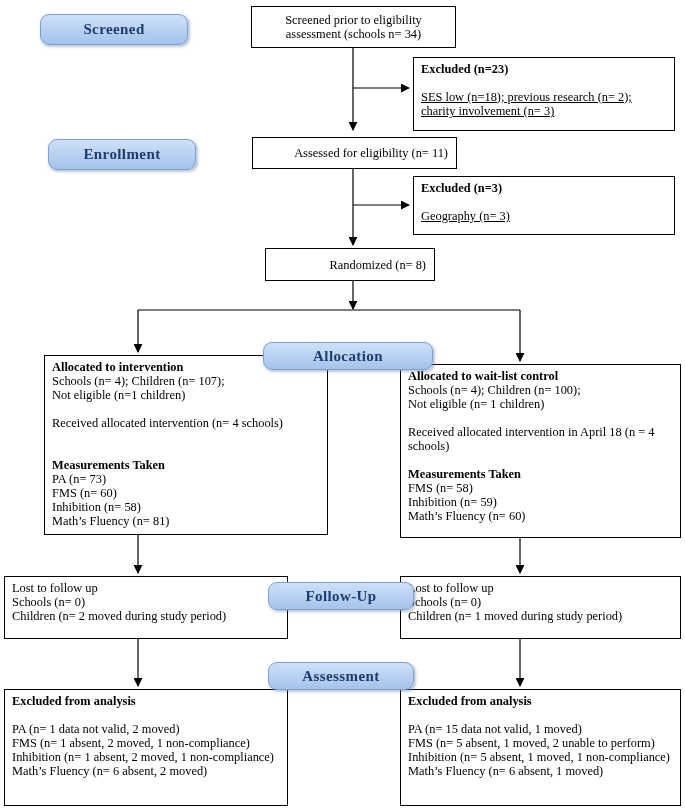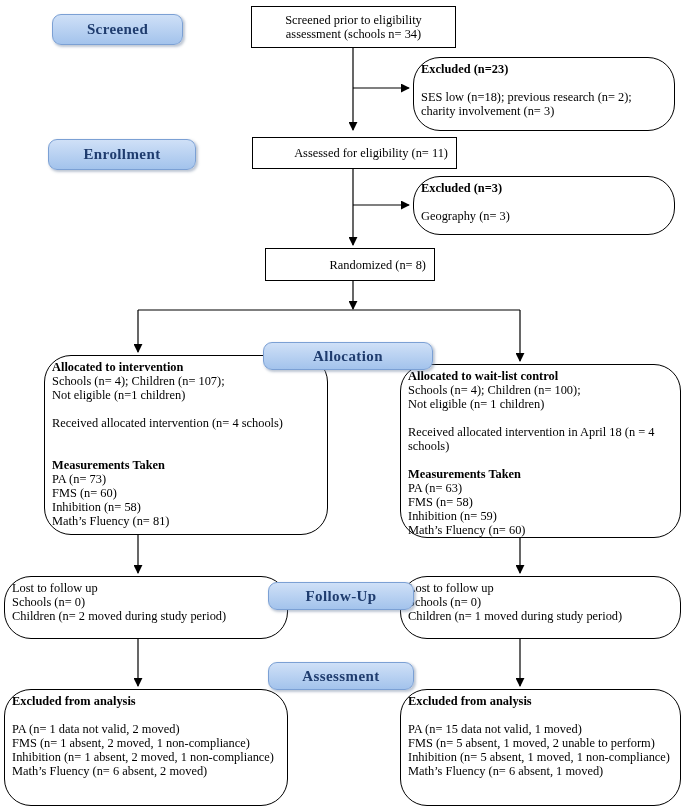--- a/index.html
+++ b/index.html
@@ -13,36 +13,36 @@
 
   .box {
     position:absolute; box-sizing:border-box;
     border:1px solid #000; background:#fff;
     font-size:12.4px; line-height:14px; z-index:1;
   }
   .box.center {
     display:flex; align-items:center; justify-content:flex-end;
     text-align:center; padding:2px 8px;
   }
-  .box.text { padding:4px 7px; text-align:left;border-radius:27px; }
+  .box.text { padding:4px 7px; text-align:left; }
   .line { min-height:14px; }
   .bold { font-weight:bold; }
-  .body-text { min-height:14px; }
+  .body-text { min-height:14px;text-decoration:underline; }
 
   .stage-label {
     position:absolute; box-sizing:border-box; z-index:2;
     background:linear-gradient(#cfe0f7,#a3c3ec);
     border:1.6px solid #7ba0d4; border-radius:9px;
     color:#1f3c6e; font-weight:bold; font-size:15px; letter-spacing:0.4px;
     display:flex; align-items:center; justify-content:center;
     box-shadow:1.5px 1.5px 2.5px rgba(110,130,160,0.45);
   }
 
   
-  .lbl-screened   { left:52px;  top:14px;  width:131px; height:31px; }
+  .lbl-screened   { left:40px;  top:14px;  width:148px; height:31px; }
   .lbl-enrollment { left:48px;  top:139px; width:148px; height:31px; }
   .lbl-allocation { left:263px; top:342px; width:170px; height:28px; }
   .lbl-followup   { left:268px; top:582px; width:146px; height:28px; }
   .lbl-assessment { left:268px; top:662px; width:146px; height:28px; }
 
   
   .box-screened   { left:251px; top:6px;   width:205px; height:42px; }
   .box-excluded1  { left:413px; top:57px;  width:262px; height:74px; }
   .box-assessed   { left:252px; top:137px; width:205px; height:32px; }
   .box-excluded2  { left:413px; top:176px; width:262px; height:59px; }
@@ -137,21 +137,20 @@
     </div>
 
   <div class="box text box-alloc-right">
       <div class="line bold">Allocated to wait-list control</div>
       <div class="line">Schools (n= 4); Children (n= 100);</div>
       <div class="line">Not eligible (n= 1 children)</div>
       <div class="line"></div>
       <div class="line">Received allocated intervention in April 18 (n = 4 schools)</div>
       <div class="line"></div>
       <div class="line bold">Measurements Taken</div>
-      <div class="line">PA (n= 63)</div>
       <div class="line">FMS (n= 58)</div>
       <div class="line">Inhibition (n= 59)</div>
       <div class="line">Math’s Fluency (n= 60)</div>
     </div>
 
   <div class="box text box-fu-left">
       <div class="line">Lost to follow up</div>
       <div class="line">Schools (n= 0)</div>
       <div class="line">Children (n= 2 moved during study period)</div>
     </div>

